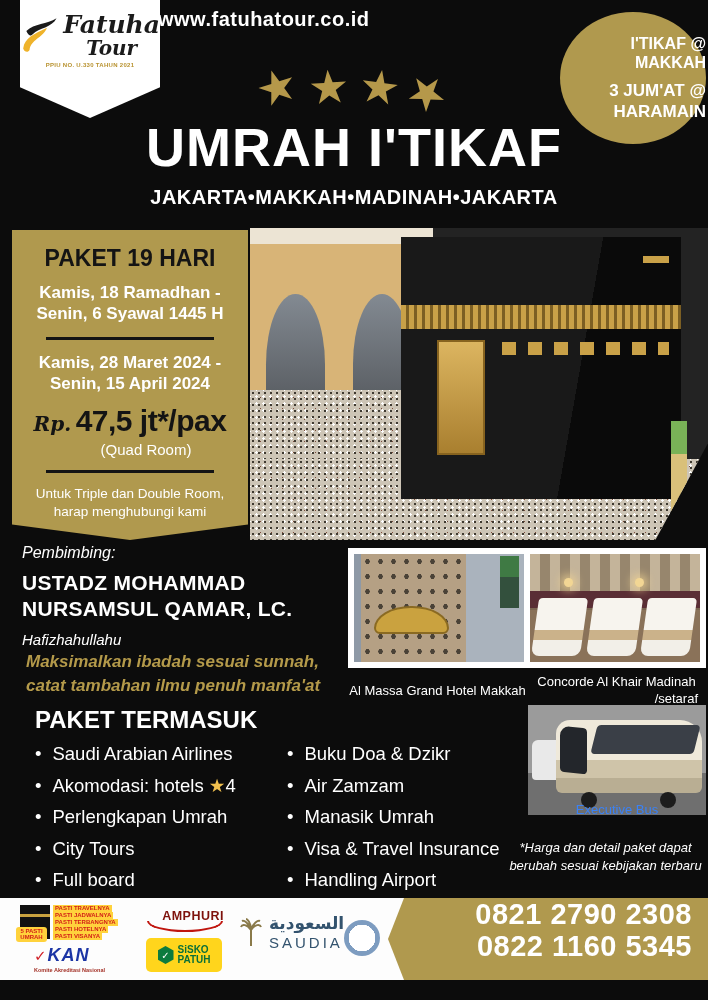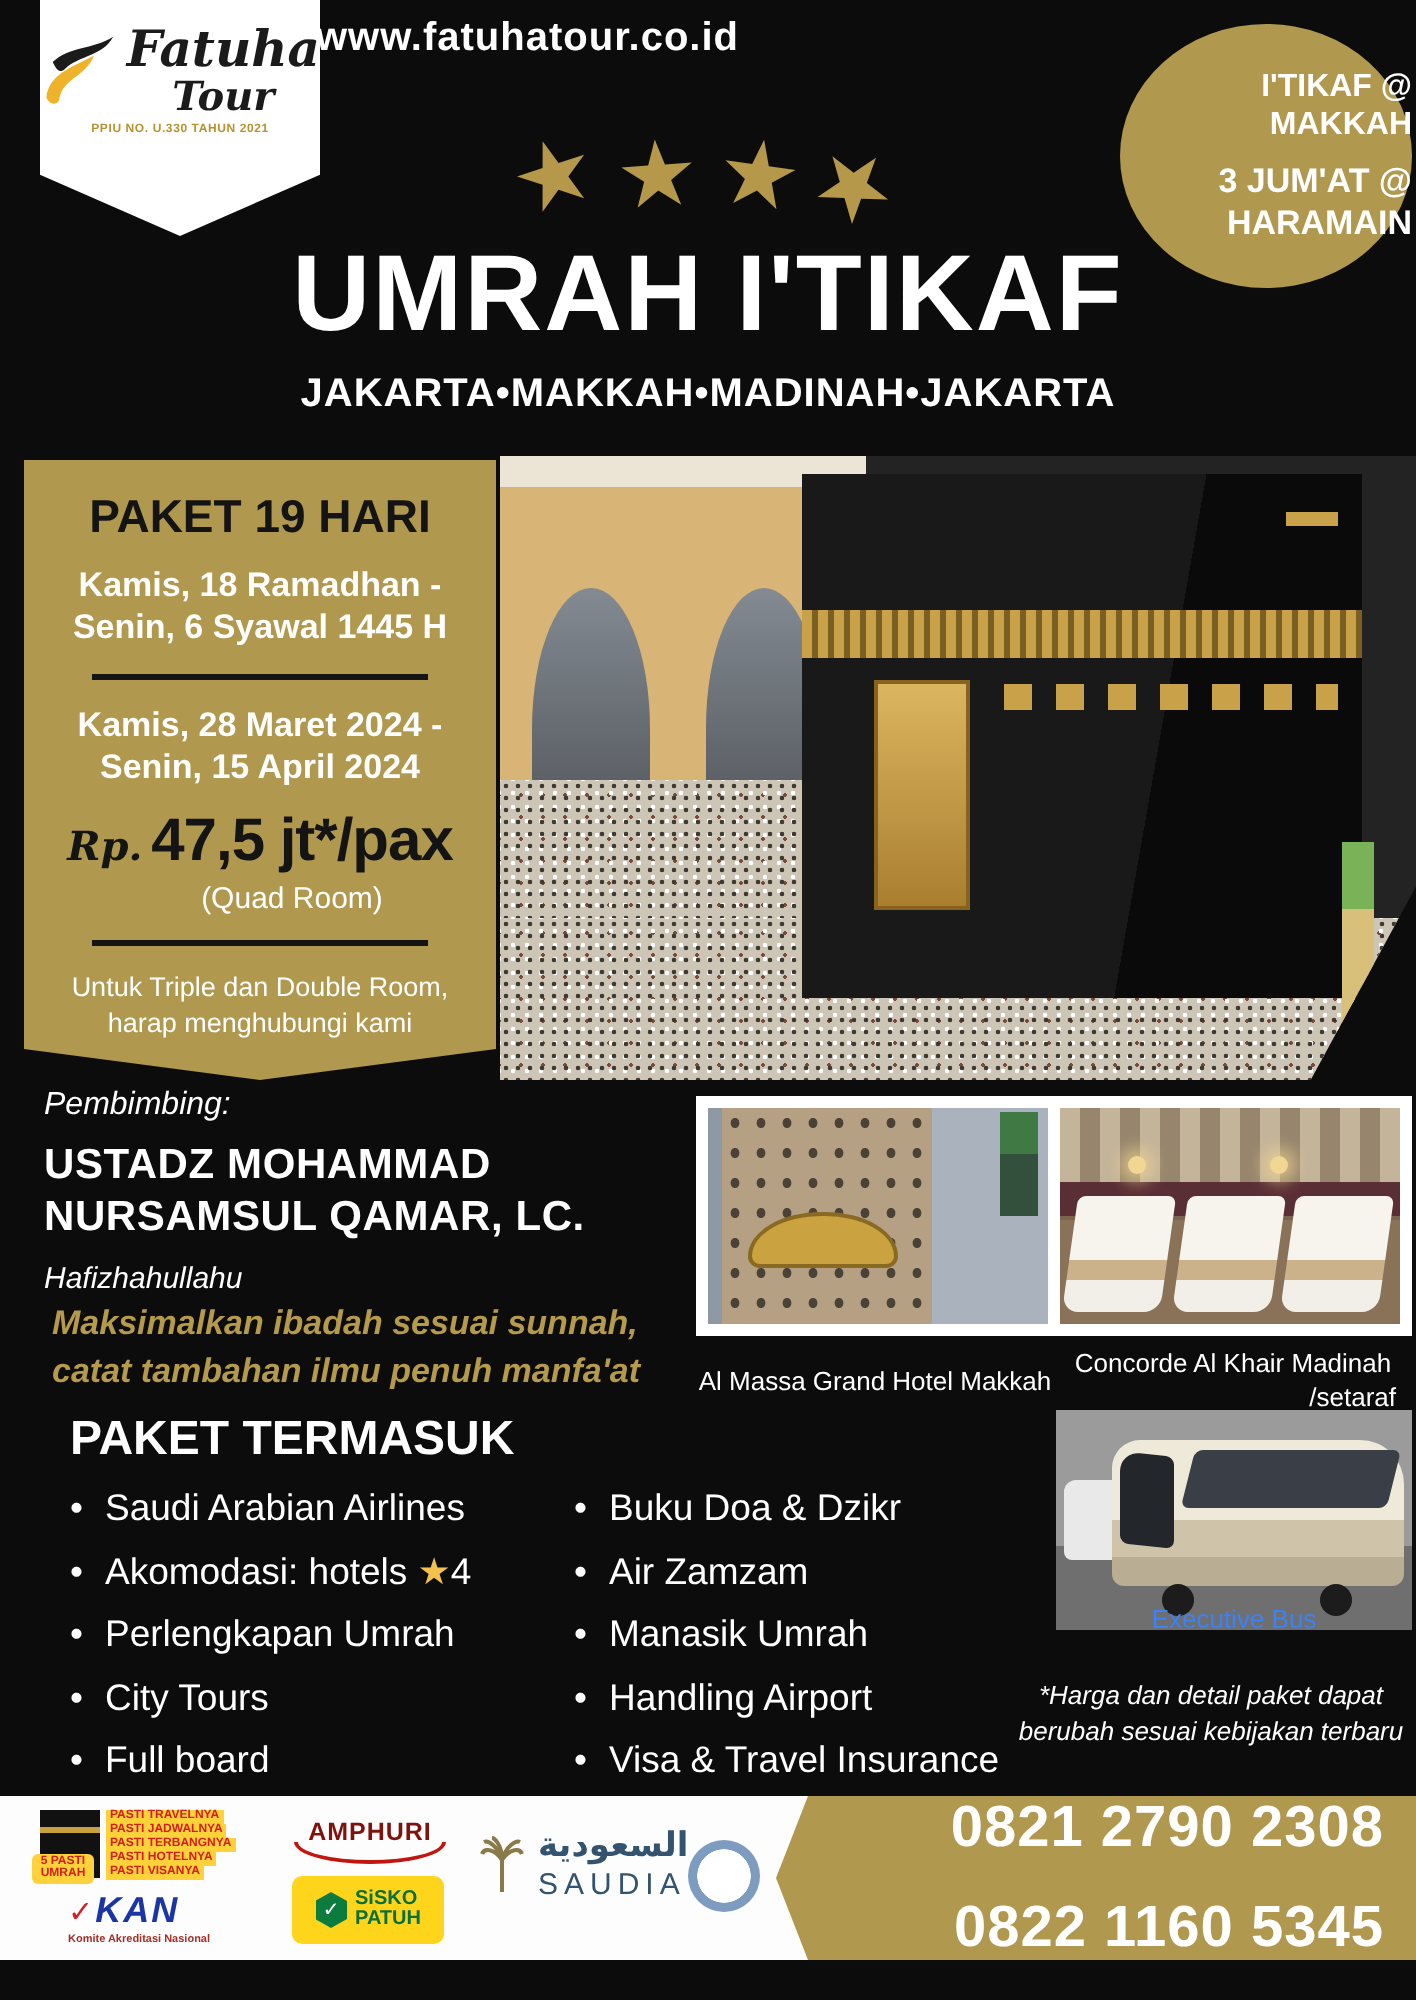--- a/index.html
+++ b/index.html
@@ -139,39 +139,39 @@
               background:linear-gradient(180deg,#111 0 25%,#c9a23f 25% 34%,#111 34% 100%);}
   .pasti-badge{position:absolute;left:-4px;bottom:-3px;background:#ffd23c;color:#d32017;font-size:6px;
                font-weight:800;padding:1px 2px;border-radius:3px;line-height:1.1;width:27px;text-align:center;}
   .pasti-lines span{display:block;background:#ffd23c;color:#d32017;font-size:6px;font-weight:800;
                     line-height:1.18;padding:0 2px;width:max-content;}
   .logo-kan{position:absolute;left:34px;top:47px;}
   .kan-row{display:flex;align-items:center;gap:1px;}
   .kan-check{color:#d01f26;font-size:15px;font-weight:bold;font-family:"DejaVu Sans",sans-serif;}
   .kan-name{color:#1c35a5;font-style:italic;font-weight:800;font-size:18px;letter-spacing:1px;}
   .kan-sub{font-size:5.5px;color:#a33026;font-weight:bold;margin-top:1px;}
-  .logo-amphuri{position:absolute;left:146px;top:11px;width:78px;text-align:center;}
+  .logo-amphuri{position:absolute;left:146px;top:11px;width:78px;text-align:right;}
   .amphuri-name{color:#7e120c;font-weight:800;font-size:12.5px;letter-spacing:.5px;}
   .amphuri-swoosh{width:72px;height:9px;border:2px solid #c0160f;border-top:none;
                   border-radius:0 0 50% 50%/0 0 100% 100%;margin:-2px auto 0;}
   .logo-sisko{position:absolute;left:146px;top:40px;width:76px;height:34px;background:#ffd51c;
               border-radius:5px;display:flex;align-items:center;justify-content:center;gap:4px;}
   .sisko-shield{width:16px;height:18px;background:#0c7b3e;color:#fff;font-size:10px;display:flex;
                 align-items:center;justify-content:center;font-family:"DejaVu Sans",sans-serif;
                 clip-path:polygon(50% 0,100% 25%,100% 75%,50% 100%,0 75%,0 25%);}
   .sisko-text{color:#0a6f38;font-weight:800;font-size:10px;line-height:1.05;}
   .logo-saudia{position:absolute;left:240px;top:17px;display:flex;align-items:center;gap:7px;}
   .saudia-col{text-align:left;}
   .saudia-arabic{font-family:"DejaVu Sans",sans-serif;font-size:17px;color:#33536e;font-weight:bold;line-height:1;}
   .saudia-name{font-size:15px;letter-spacing:3px;color:#33536e;margin-top:2px;}
   .partial-logo{position:absolute;left:344px;top:22px;width:36px;height:36px;border-radius:50%;
                 background:radial-gradient(#fff 52%,#7d9cc0 53% 100%);}
   .phone-banner{position:absolute;right:0;top:0;width:320px;height:82px;background:#b0994e;
                 clip-path:polygon(16px 0,100% 0,100% 100%,16px 100%,0 50%);
-                display:flex;flex-direction:column;justify-content:space-between;align-items:flex-end;
+                display:flex;flex-direction:column;justify-content:flex-start;align-items:flex-end;
                 padding-right:16px;box-sizing:border-box;}
   .phone{color:#fff;font-size:29px;font-weight:800;line-height:1.12;letter-spacing:.5px;}
 </style>
 </head>
 <body>
 
 <div class="poster">
 
   <div class="top-url">www.fatuhatour.co.id</div>
 
@@ -295,22 +295,22 @@
         <li><span>Akomodasi: hotels</span>
             <span class="inline-star">★</span><span>4</span></li>
         <li><span>Perlengkapan Umrah</span></li>
         <li><span>City Tours</span></li>
         <li><span>Full board</span></li>
       </ul>
       <ul class="c2">
         <li><span>Buku Doa &amp; Dzikr</span></li>
         <li><span>Air Zamzam</span></li>
         <li><span>Manasik Umrah</span></li>
+        <li><span>Visa &amp; Travel Insurance</span></li>
         <li><span>Handling Airport</span></li>
-        <li><span>Visa &amp; Travel Insurance</span></li>
       </ul>
     </div>
   </div>
 
   <div class="bus-photo">
     <div class="bus-other"></div>
     <div class="bus-body"></div>
     <div class="bus-windshield"></div>
     <div class="bus-windows"></div>
     <div class="bus-wheel w1"></div>

